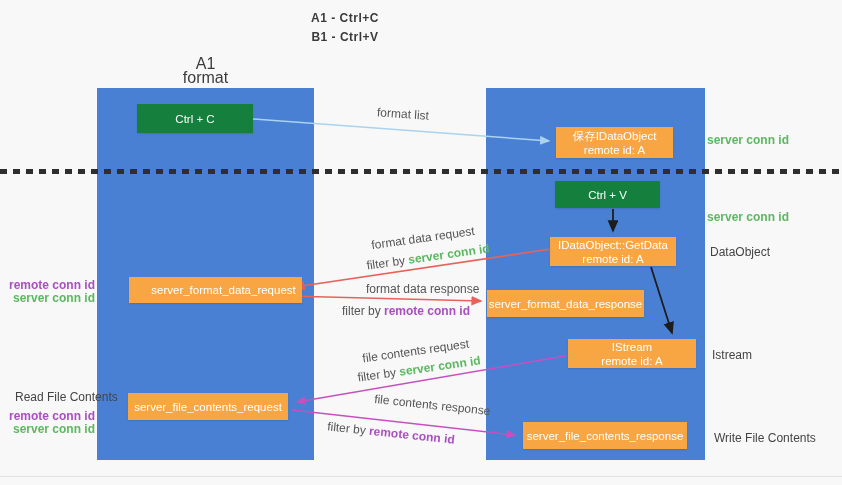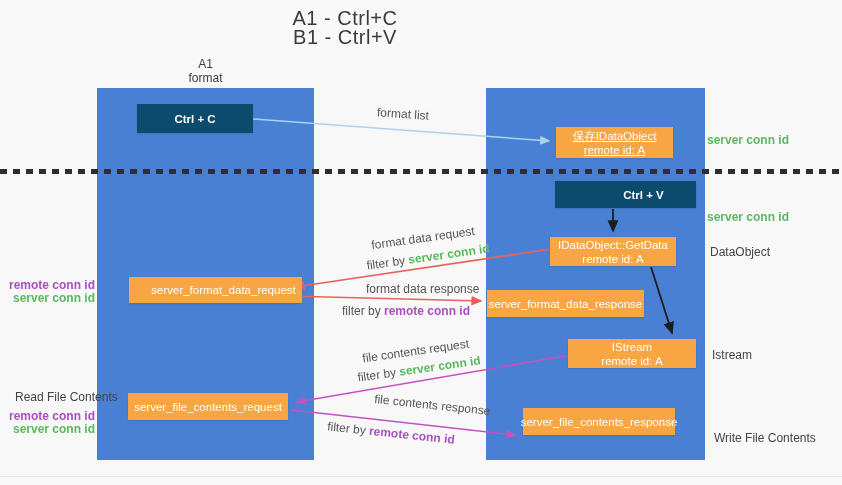--- a/index.html
+++ b/index.html
@@ -9,49 +9,49 @@
   }
   .canvas{
     position:relative;
     width:842px;height:485px;
     background:#f8f8f8;
     overflow:hidden;
   }
   .title-block{
     position:absolute;left:0;top:9px;width:690px;
     text-align:center;
-    font-size:20px;line-height:19px;color:#3a3a3a;letter-spacing:.5px;
+    font-size:12px;line-height:19px;color:#3a3a3a;letter-spacing:.5px;font-weight:bold;
   }
   .lane{
     position:absolute;top:88px;height:372px;
     background:#4a80d4;
   }
   .lane-a1{left:97px;width:217px;}
   .lane-b1{left:486px;width:219px;}
   .lane-header{
     position:absolute;top:57px;
-    text-align:center;font-size:12px;line-height:14px;color:#3c3c3c;
+    text-align:center;font-size:16px;line-height:14px;color:#3c3c3c;
   }
   .lane-header.a1{left:97px;width:217px;}
   .lane-header.b1{left:486px;width:219px;margin-top:40px;}
   .dotted-line{
     position:absolute;left:0;top:169px;width:842px;height:5px;
     background:repeating-linear-gradient(90deg,#2e2e2e 0 7px,transparent 7px 13px);
   }
   .bottom-edge{
     position:absolute;left:0;top:476px;width:842px;height:1px;background:#e2e2e2;
   }
   svg.arrows{position:absolute;left:0;top:0;z-index:3;}
   .node{
     position:absolute;z-index:4;
     display:flex;flex-direction:column;align-items:center;justify-content:center;
     color:#fff;font-size:11.5px;line-height:14px;text-align:center;
     box-shadow:0 1px 2px rgba(0,0,0,.12);
   }
-  .node.green{background:#0c4a6e;font-weight:bold;}
+  .node.green{background:#15803d;}
   .node.orange{background:#f8a644;}
   .arrow-label{
     position:absolute;z-index:5;font-size:12px;color:#555;white-space:nowrap;
   }
   .rot-neg{transform:rotate(-8deg);}
   .rot-pos{transform:rotate(6deg);}
   .rot-slight{transform:rotate(4deg);}
   .side-label{
     position:absolute;z-index:5;font-size:12px;color:#444;white-space:nowrap;
   }
@@ -107,45 +107,45 @@
     <line x1="651" y1="267" x2="672" y2="333" stroke="#1d1d1d" stroke-width="1.8" marker-end="url(#ah-bk)"></line>
     <line x1="551" y1="249" x2="295" y2="287" stroke="#e8625a" stroke-width="1.6" marker-end="url(#ah-rd)"></line>
     <line x1="288" y1="296" x2="481" y2="301" stroke="#e8625a" stroke-width="1.6" marker-end="url(#ah-rd)"></line>
     <line x1="565" y1="356" x2="297" y2="402" stroke="#c750c0" stroke-width="1.4" marker-end="url(#ah-mg)"></line>
     <line x1="292" y1="410" x2="515" y2="435" stroke="#c750c0" stroke-width="1.4" marker-end="url(#ah-mg)"></line>
   </svg>
 
   <div class="node green" style="left:137px;top:104px;width:116px;height:29px;">
     <span>Ctrl + C</span>
   </div>
-  <div class="node orange" style="left:556px;top:127px;width:117px;height:31px;text-decoration:underline;">
+  <div class="node orange" style="left:556px;top:127px;width:117px;height:31px;">
     <span>保存IDataObject</span>
     <span>remote id: A</span>
   </div>
-  <div class="node green" style="left:555px;top:181px;width:105px;height:27px;padding-left:36px;">
+  <div class="node green" style="left:555px;top:181px;width:105px;height:27px;">
     <span>Ctrl + V</span>
   </div>
   <div class="node orange" style="left:550px;top:237px;width:126px;height:29px;">
     <span>IDataObject::GetData</span>
     <span>remote id: A</span>
   </div>
   <div class="node orange" style="left:129px;top:277px;width:157px;height:26px;padding-left:16px;">
     <span>server_format_data_request</span>
   </div>
   <div class="node orange" style="left:487px;top:290px;width:157px;height:27px;">
     <span>server_format_data_response</span>
   </div>
   <div class="node orange" style="left:568px;top:339px;width:128px;height:29px;">
     <span>IStream</span>
     <span>remote id: A</span>
   </div>
   <div class="node orange" style="left:128px;top:393px;width:160px;height:27px;">
     <span>server_file_contents_request</span>
   </div>
-  <div class="node orange" style="left:523px;top:408px;width:152px;height:27px;">
+  <div class="node orange" style="left:523px;top:422px;width:164px;height:27px;">
     <span>server_file_contents_response</span>
   </div>
 
   <div class="arrow-label rot-slight" style="left:377px;top:107px;">format list</div>
 
   <div class="arrow-label rot-neg" style="left:371px;top:231px;">format data request</div>
   <div class="arrow-label rot-neg" style="left:366px;top:250px;">
     <span>filter by </span><span class="green-bold">server conn id</span>
   </div>
 

